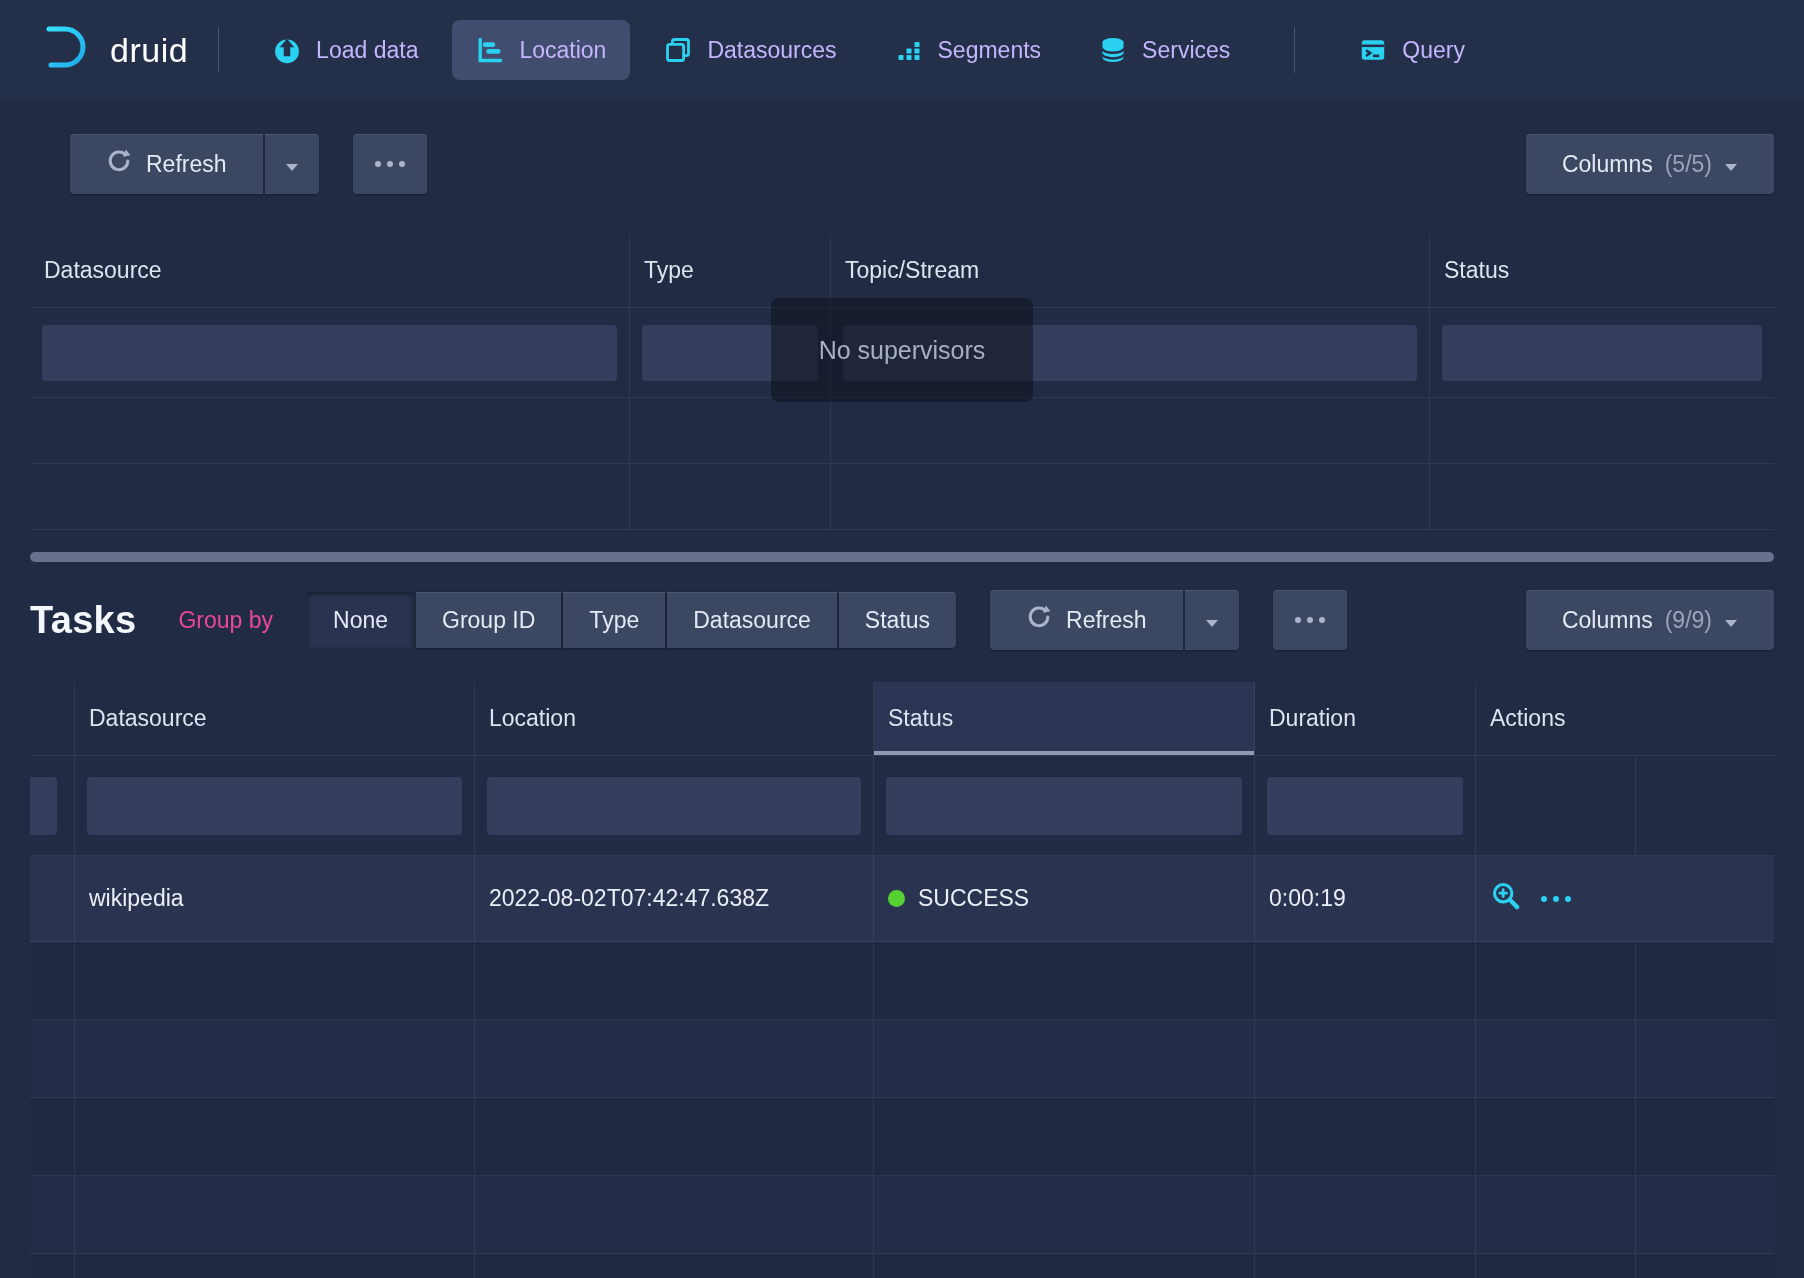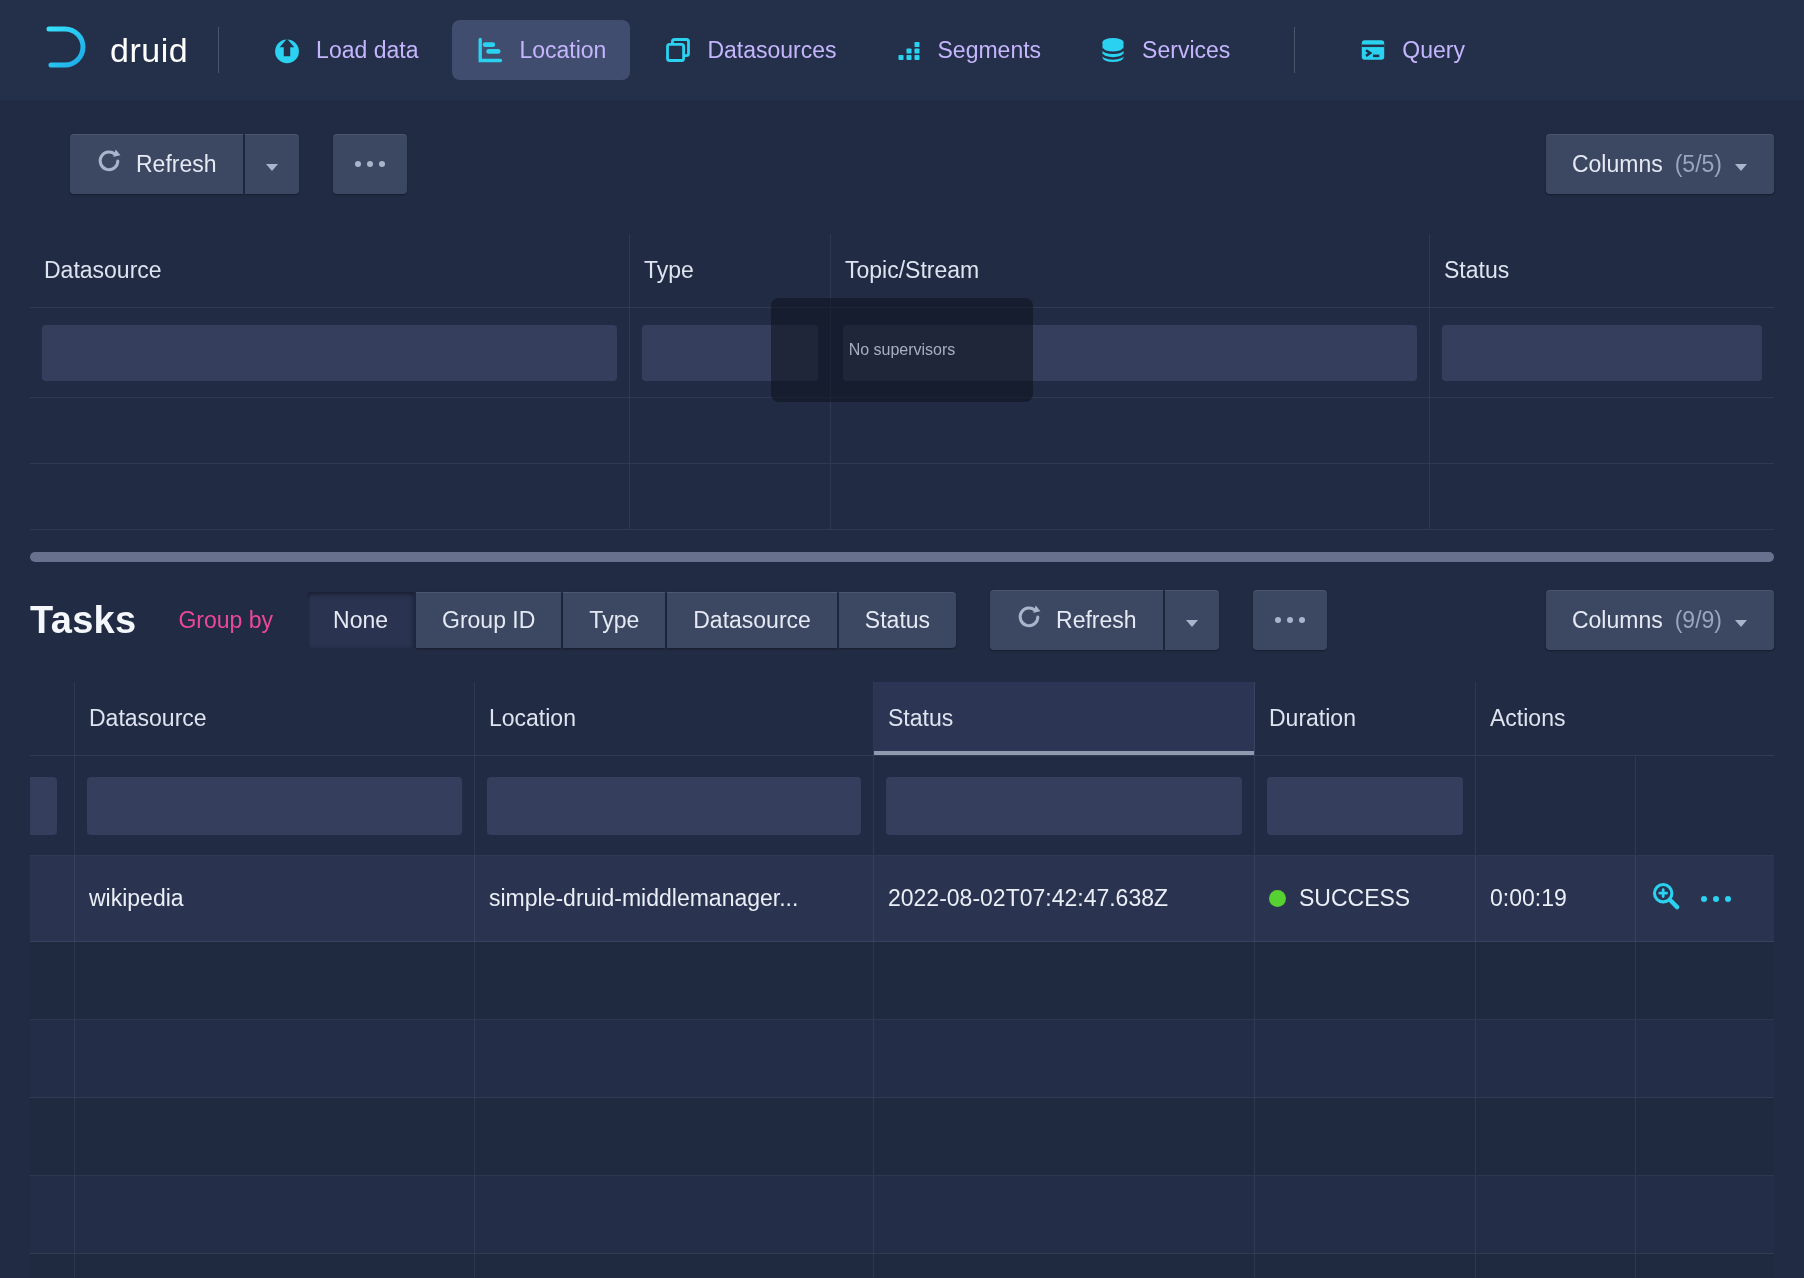--- a/index.html
+++ b/index.html
@@ -34,21 +34,21 @@
   .nav-item.active{background:#414d6e;}
   .nav-item svg{display:block;}
   
   .section{padding:0 30px;}
   .controls{display:flex;align-items:center;position:relative;}
   .sup-controls{margin-top:28px;height:72px;}
   .task-controls{margin-top:26px;height:64px;}
   h1{margin:0;font-size:38px;font-weight:700;color:#f4f7fc;letter-spacing:0.3px;}
   
   .btn{
-    display:inline-flex;align-items:center;gap:14px;height:60px;padding:0 26px;
+    display:inline-flex;align-items:center;gap:14px;height:60px;padding:0 36px;
     background:var(--btn);border:none;border-radius:4px;color:#e4e9f4;font-size:23px;
     font-family:"Liberation Sans", sans-serif;cursor:pointer;
     box-shadow:inset 0 1px 0 rgba(255,255,255,0.09), 0 1px 2px rgba(0,0,0,0.35);
   }
   .btn-group{display:inline-flex;}
   .btn-group .btn:first-child{border-radius:4px 0 0 4px;}
   .btn-group .btn:last-child{border-radius:0 4px 4px 0;margin-left:2px;}
   .caret-btn{padding:0 20px;}
   .more-btn{padding:0 22px;}
   .columns-btn{position:absolute;right:0;gap:12px;}
@@ -88,21 +88,21 @@
   .data-row{height:86px;background:var(--row-light);border-bottom:1px solid var(--border);cursor:pointer;}
   .task-empty{height:78px;border-bottom:1px solid var(--border);}
   .stripe-dark{background:var(--row-dark);}
   .stripe-mid{background:var(--row-mid);}
   .cell-text{overflow:hidden;text-overflow:ellipsis;white-space:nowrap;}
   .status-dot{width:17px;height:17px;border-radius:50%;background:#57d131;margin-right:13px;flex:none;}
   .actions-cell{gap:20px;}
   
   .empty-overlay{position:absolute;top:64px;left:calc(50% - 131px);width:262px;height:104px;
     background:rgba(13,18,30,0.55);border-radius:8px;display:flex;align-items:center;justify-content:center;
-    color:#a6afc4;font-size:16px;pointer-events:none;}
+    color:#a6afc4;font-size:25px;pointer-events:none;}
   
   .hscrollbar{margin-top:22px;height:10px;border-radius:5px;background:#68728e;cursor:grab;}
 </style>
 </head>
 <body>
 
 <nav class="navbar">
   <div class="logo">
     <span>
       <svg width="52" height="46" viewBox="0 0 52 46">
@@ -338,23 +338,20 @@
         </div>
       <div class="cell"></div>
       <div class="cell"></div>
     </div>
     <div class="t-row task-cols data-row">
       <div class="cell"></div>
       <div class="cell">
           <span class="cell-text">wikipedia</span>
         </div>
       <div class="cell">
-          <span class="cell-text">simple-druid-middlemanager...</span>
-        </div>
-      <div class="cell">
           <span class="cell-text">2022-08-02T07:42:47.638Z</span>
         </div>
       <div class="cell">
         <span class="status-dot" style="background: rgb(87, 209, 49);"></span>
         <span class="cell-text">SUCCESS</span>
       </div>
       <div class="cell">
           <span class="cell-text">0:00:19</span>
         </div>
       <div class="cell actions-cell">

